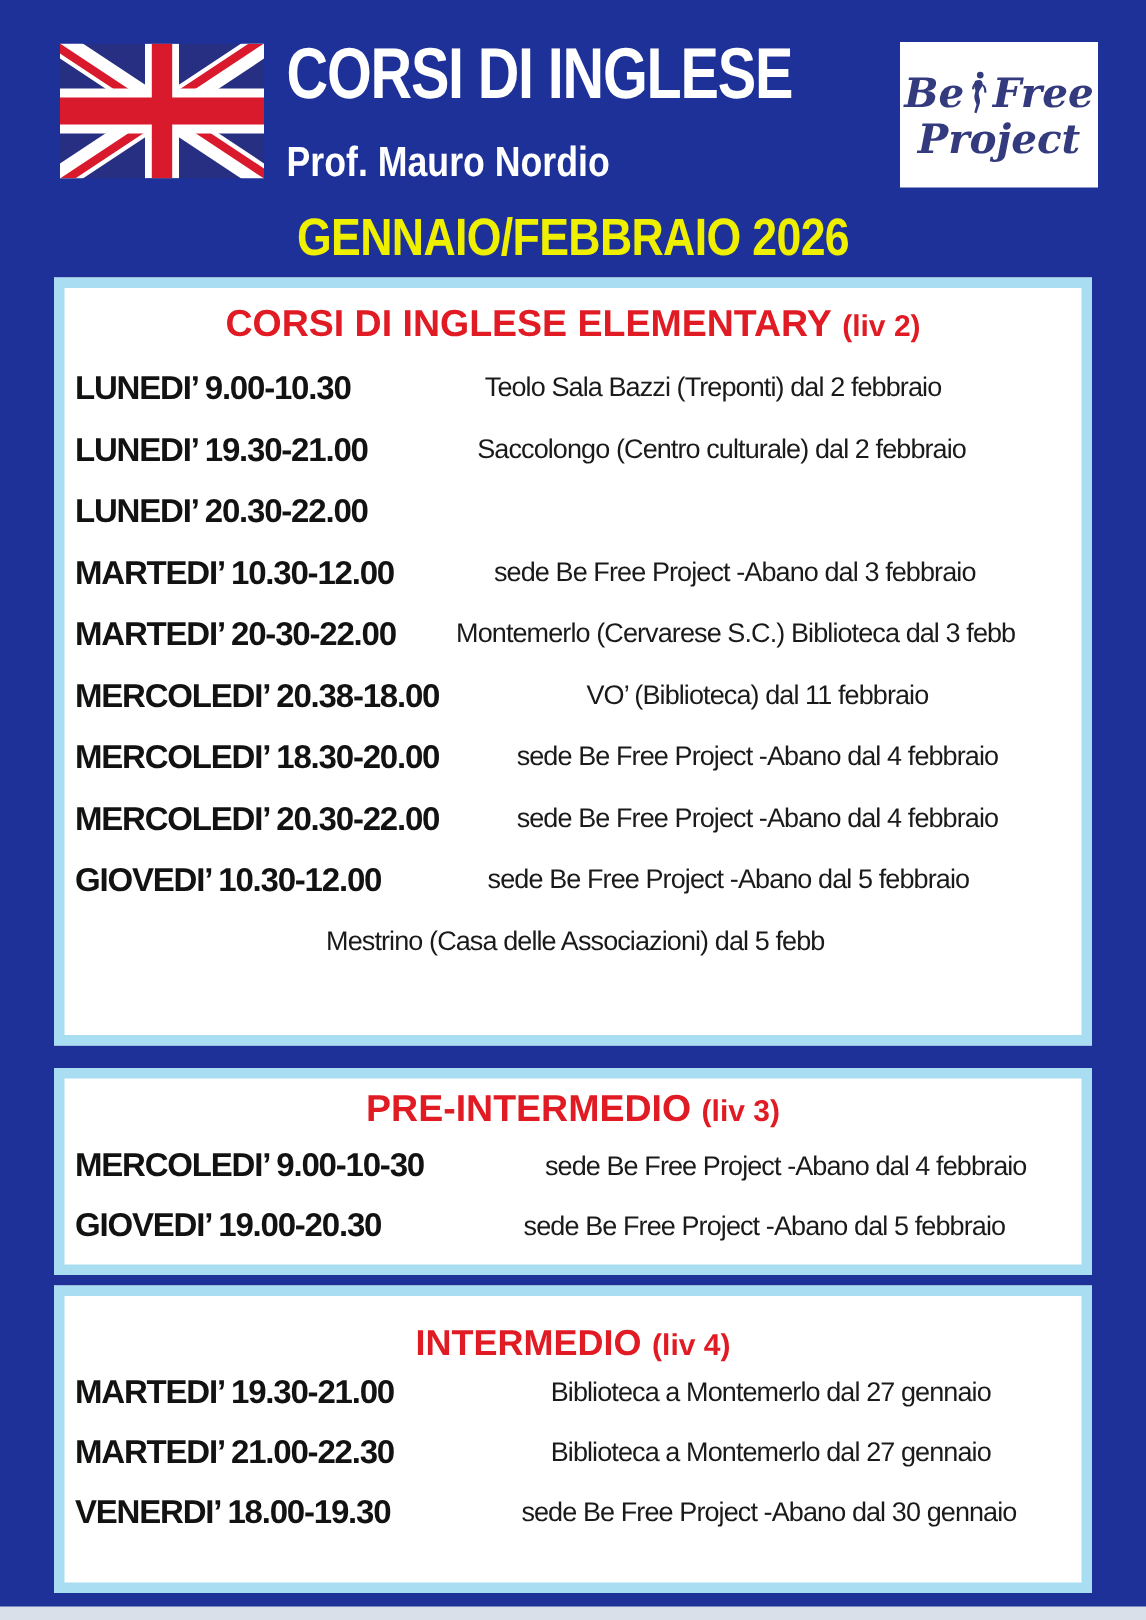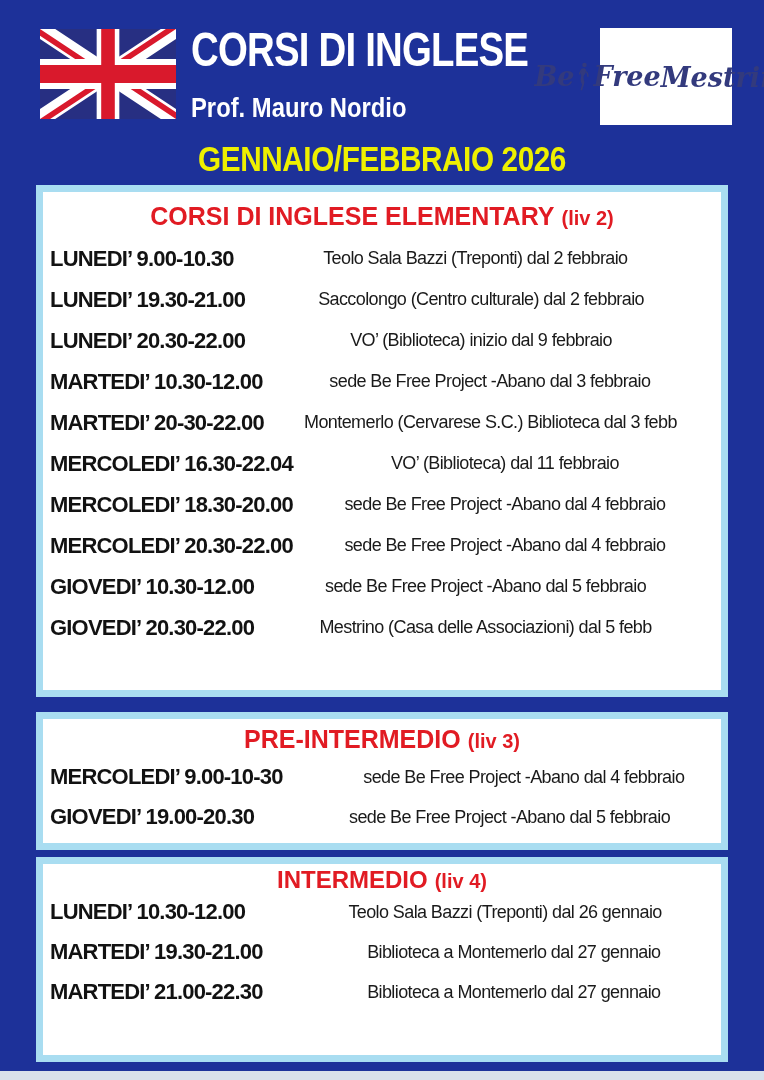--- a/index.html
+++ b/index.html
@@ -18,21 +18,21 @@
     transform:scaleX(0.80);transform-origin:left center;white-space:nowrap;
   }
   .subtitle{
     position:absolute;left:191px;top:92px;
     color:#ffffff;font-weight:bold;font-size:28px;
     transform:scaleX(0.85);transform-origin:left center;white-space:nowrap;
   }
   .logo{
     position:absolute;left:600px;top:28px;width:132px;height:97px;
     background:#ffffff;
-    display:flex;flex-direction:row;align-items:center;justify-content:center;
+    display:flex;flex-direction:column;align-items:center;justify-content:center;
     color:#333a7d;font-family:"DejaVu Serif",serif;font-style:italic;font-weight:bold;
   }
   .logo-line1{display:flex;align-items:center;gap:2px;font-size:27px;line-height:1;}
   .logo-line2{font-size:27px;line-height:1;margin-top:2px;}
   .period{
     position:absolute;left:0;top:139px;width:764px;text-align:center;
     color:#eef000;font-weight:bold;font-size:35px;letter-spacing:-0.5px;
     transform:scaleX(0.85);transform-origin:center;white-space:nowrap;
   }
   
@@ -41,21 +41,21 @@
     background:#ffffff;border:7px solid #a9ddf1;
   }
   #panel-1{top:185px;height:512px;}
   #panel-2{top:712px;height:138px;}
   #panel-3{top:857px;height:205px;}
   .panel-header{
     text-align:center;color:#e11b23;font-weight:bold;white-space:nowrap;
   }
   #panel-1 .panel-header{padding-top:10px;height:36px;font-size:25px;}
   #panel-2 .panel-header{padding-top:6px;height:32px;font-size:25px;}
-  #panel-3 .panel-header{padding-top:2px;height:26px;font-size:24px;}
+  #panel-3 .panel-header{padding-top:18px;height:26px;font-size:24px;}
   .panel-level{font-size:20px;margin-left:7px;}
   .row{display:flex;align-items:center;padding:0 4px 0 7px;}
   #panel-1 .row{height:41px;}
   #panel-2 .row,#panel-3 .row{height:40px;gap:48px;}
   .daytime{
     font-weight:bold;font-size:22px;color:#121212;
     letter-spacing:-0.8px;white-space:nowrap;
   }
   .location{
     flex:1;text-align:center;font-size:18px;color:#1a1a1a;
@@ -92,67 +92,65 @@
   <div class="logo-line1">
     <span>Be</span>
     <svg viewBox="0 0 30 60" width="15" height="32">
       <circle cx="17" cy="6" r="4.5" fill="#333a7d"></circle>
       <path d="M10 14 C16 11 21 13 20 19 C19 24 15 26 15 31 C15 36 18 39 16 45 L12 57 L9 56 L12 45 C10 40 8 36 10 30 C12 25 8 22 9 18 Z" fill="#333a7d"></path>
       <path d="M20 18 C24 20 26 25 25 30 L22 29 C23 25 21 21 19 20 Z" fill="#333a7d"></path>
       <path d="M11 15 C8 17 6 21 6 25 L9 25 C9 21 10 18 12 17 Z" fill="#333a7d"></path>
     </svg>
     <span>Free</span>
   </div>
-  <div class="logo-line2">Mestrino</div>
+  <div class="logo-line2">Project</div>
 </div>
 
 <div class="period">GENNAIO/FEBBRAIO 2026</div>
 
 <div class="panel" id="panel-1">
   <div class="panel-header">
     <span>CORSI DI INGLESE ELEMENTARY</span><span class="panel-level">(liv 2)</span>
   </div>
   <div class="row">
     <span class="daytime">LUNEDI’ 9.00-10.30</span>
     <span class="location">Teolo Sala Bazzi  (Treponti) dal 2 febbraio</span>
   </div>
   <div class="row">
     <span class="daytime">LUNEDI’ 19.30-21.00</span>
     <span class="location">Saccolongo  (Centro culturale) dal 2 febbraio</span>
   </div>
   <div class="row">
     <span class="daytime">LUNEDI’ 20.30-22.00</span>
-    <span class="location">VO’ (Biblioteca) inizio dal 9 febbraio</span>
   </div>
   <div class="row">
     <span class="daytime">MARTEDI’ 10.30-12.00</span>
     <span class="location">sede Be Free Project -Abano dal 3 febbraio</span>
   </div>
   <div class="row">
     <span class="daytime">MARTEDI’ 20-30-22.00</span>
     <span class="location">Montemerlo (Cervarese S.C.) Biblioteca dal 3 febb</span>
   </div>
   <div class="row">
-    <span class="daytime">MERCOLEDI’ 16.30-22.04</span>
+    <span class="daytime">MERCOLEDI’ 20.38-18.00</span>
     <span class="location">VO’ (Biblioteca) dal 11 febbraio</span>
   </div>
   <div class="row">
     <span class="daytime">MERCOLEDI’ 18.30-20.00</span>
     <span class="location">sede Be Free Project -Abano  dal 4 febbraio</span>
   </div>
   <div class="row">
     <span class="daytime">MERCOLEDI’ 20.30-22.00</span>
     <span class="location">sede Be Free Project -Abano dal 4 febbraio</span>
   </div>
   <div class="row">
     <span class="daytime">GIOVEDI’ 10.30-12.00</span>
     <span class="location">sede Be Free Project -Abano dal 5 febbraio</span>
   </div>
   <div class="row">
-    <span class="daytime">GIOVEDI’ 20.30-22.00</span>
     <span class="location">Mestrino (Casa delle Associazioni) dal 5 febb</span>
   </div>
 </div>
 
 <div class="panel" id="panel-2">
   <div class="panel-header">
     <span>PRE-INTERMEDIO</span><span class="panel-level">(liv 3)</span>
   </div>
   <div class="row">
     <span class="daytime">MERCOLEDI’ 9.00-10-30</span>
@@ -162,26 +160,26 @@
     <span class="daytime">GIOVEDI’ 19.00-20.30</span>
     <span class="location">sede Be Free Project -Abano dal 5 febbraio</span>
   </div>
 </div>
 
 <div class="panel" id="panel-3">
   <div class="panel-header">
     <span>INTERMEDIO</span><span class="panel-level">(liv 4)</span>
   </div>
   <div class="row">
-    <span class="daytime">LUNEDI’ 10.30-12.00</span>
-    <span class="location">Teolo  Sala Bazzi  (Treponti) dal 26 gennaio</span>
-  </div>
-  <div class="row">
     <span class="daytime">MARTEDI’ 19.30-21.00</span>
     <span class="location">Biblioteca a Montemerlo dal 27 gennaio</span>
   </div>
   <div class="row">
     <span class="daytime">MARTEDI’ 21.00-22.30</span>
     <span class="location">Biblioteca a Montemerlo dal 27 gennaio</span>
   </div>
+  <div class="row">
+    <span class="daytime">VENERDI’ 18.00-19.30</span>
+    <span class="location">sede Be Free Project -Abano dal 30 gennaio</span>
+  </div>
 </div>
 
 <div class="bottom-edge"></div>
 
 </body></html>

